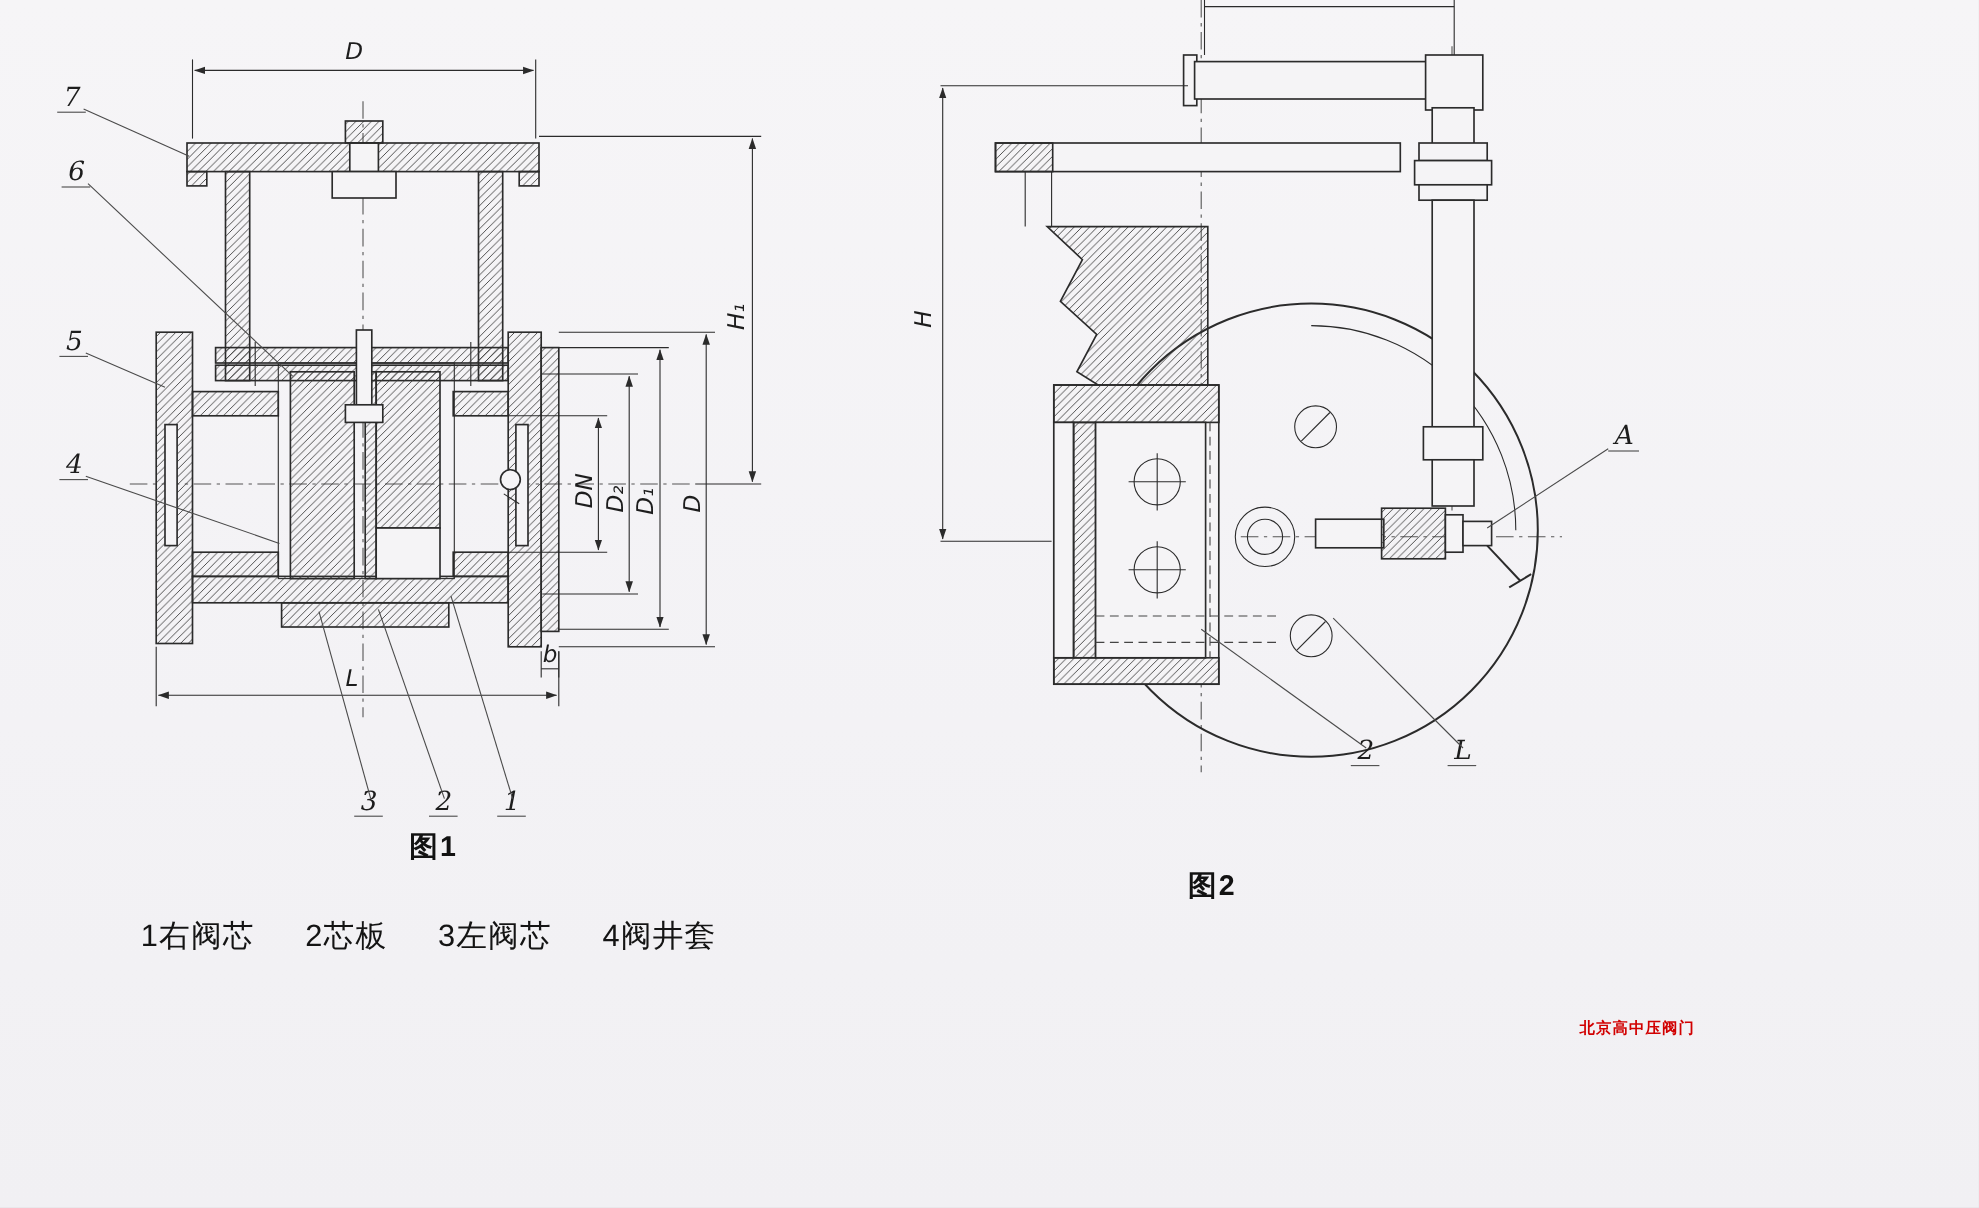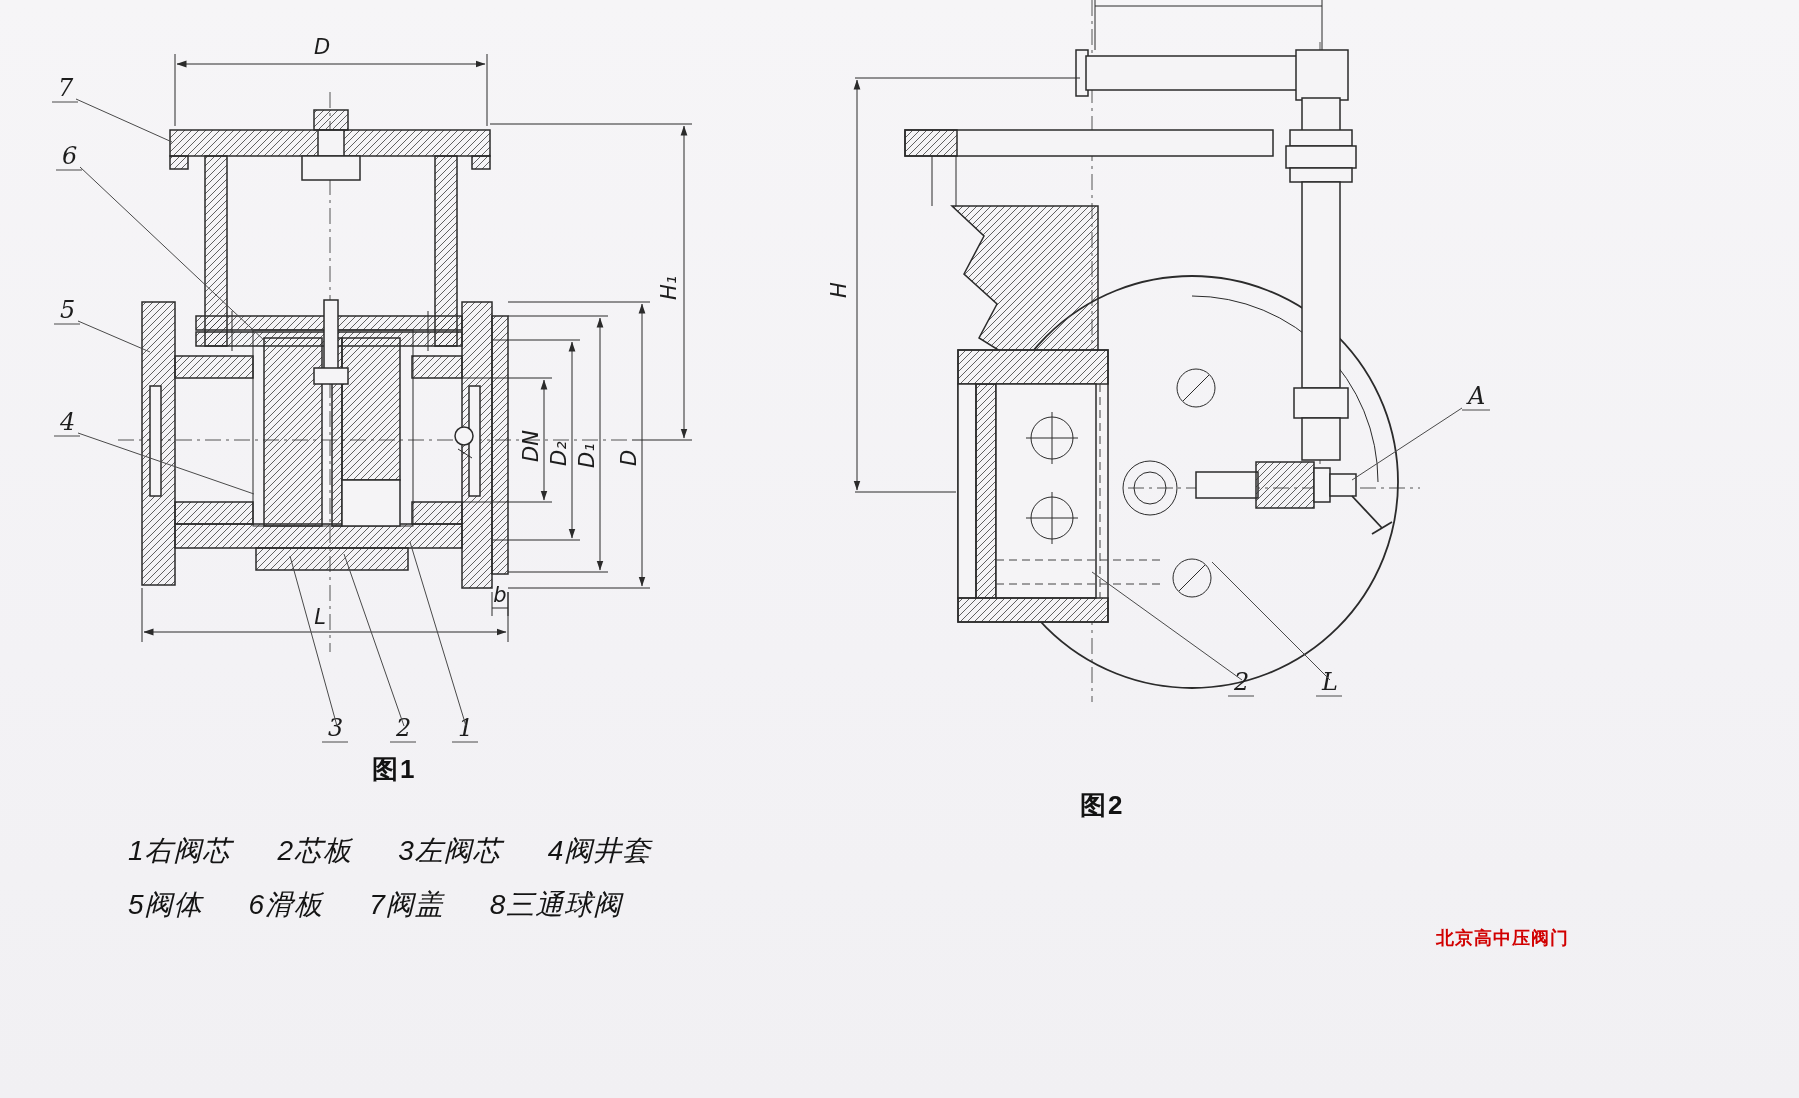--- a/index.html
+++ b/index.html
@@ -29,23 +29,23 @@
   
   .caption { position:absolute; font-size:26px; font-weight:700; color:#121212;
              letter-spacing:2px; }
   .caption.fig1 { left:372px; top:752px; }
   .caption.fig2 { left:1080px; top:788px; }
 
   .legend { position:absolute; left:128px; top:832px; display:flex;
             flex-direction:column; gap:16px; font-size:28px; color:#141414;
             letter-spacing:1px; }
   .legend-row { display:flex; gap:46px; }
-  .legend-row span { white-space:nowrap;font-style:italic; }
-
-  .watermark { position:absolute; left:1436px; top:926px; font-size:18px;
+  .legend-row span { white-space:nowrap; }
+
+  .watermark { position:absolute; left:1436px; top:926px; font-size:14px;
                font-weight:700; color:#d10000; letter-spacing:1px; }
 </style>
 </head>
 <body>
 
 <div class="page">
 
   <svg class="art" viewBox="0 0 1799 1098" width="1799" height="1098">
     <defs>
       <pattern id="h1" patternUnits="userSpaceOnUse" width="7" height="7">
@@ -252,22 +252,16 @@
   <div class="caption fig1">图1</div>
   <div class="caption fig2">图2</div>
 
   <div class="legend">
     <div class="legend-row">
       <span>1右阀芯</span>
       <span>2芯板</span>
       <span>3左阀芯</span>
       <span>4阀井套</span>
     </div>
-    <div class="legend-row">
-      <span>5阀体</span>
-      <span>6滑板</span>
-      <span>7阀盖</span>
-      <span>8三通球阀</span>
-    </div>
   </div>
 
   <div class="watermark">北京高中压阀门</div>
 </div>
 
 </body></html>

